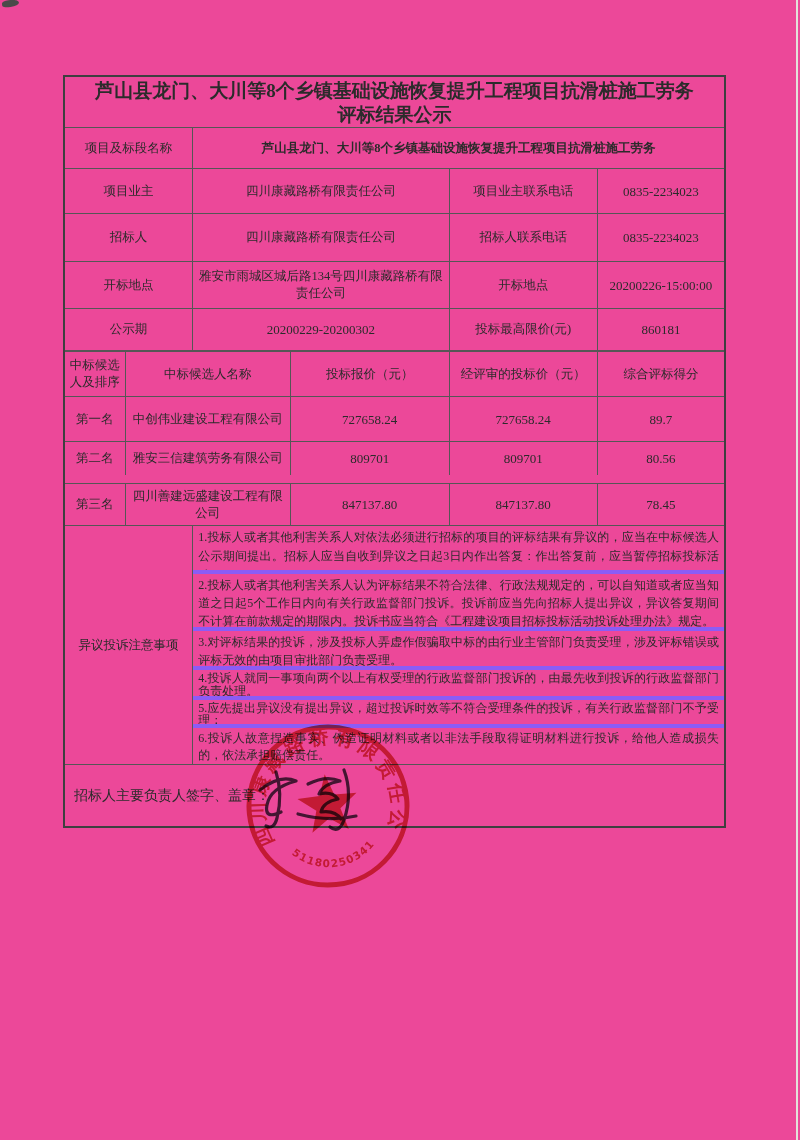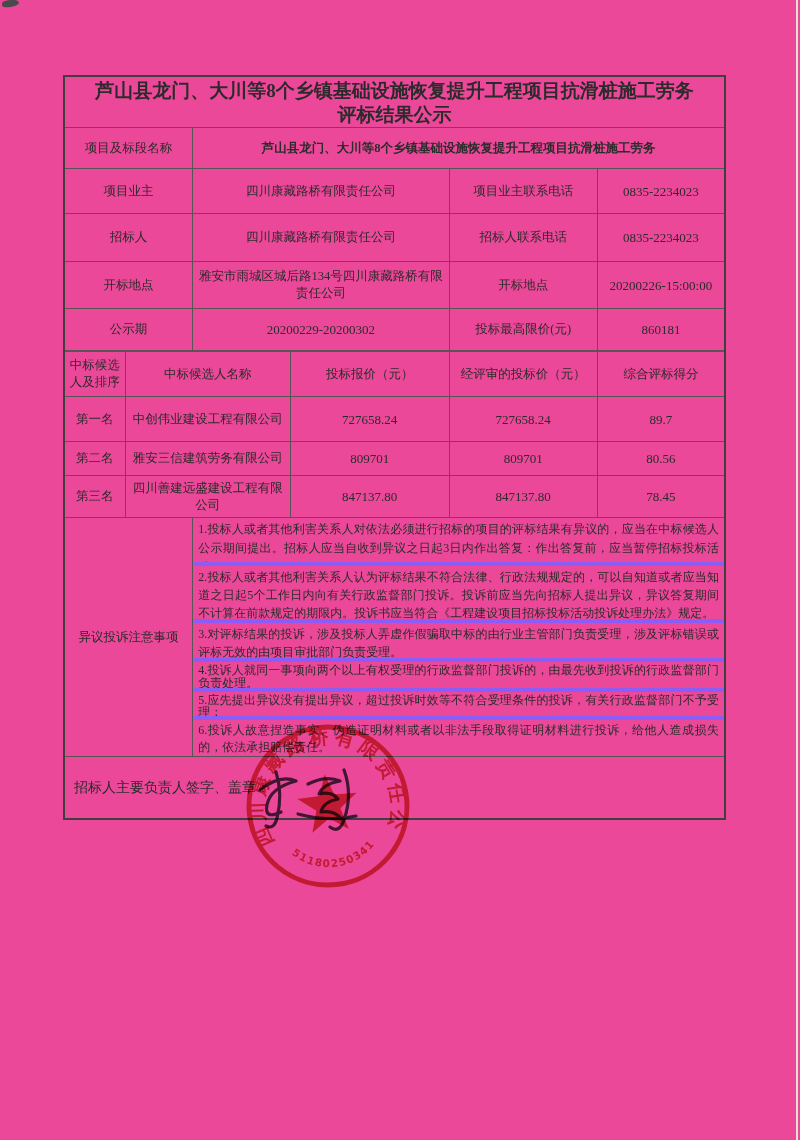--- a/index.html
+++ b/index.html
@@ -46,21 +46,21 @@
 
   
   .cand-header { height:46px; border-top-width:2px !important; }
   .ca { width:60px; }
   .cb { width:166px; }
   .cc { width:160px; }
   .cd { width:149px; }
   .ce { width:128px; }
   .r-cand1 { height:45px; }
   .r-cand2 { height:34px; }
-  .r-cand3 { height:42px; }
+  .r-cand3 { height:42px;margin-top:8px; }
   .num { font-size:13px; }
 
   
   .r-notice { height:239px; }
   .notice-label { width:128px; }
   .notice-items { width:535px; border-left:1px solid #565656; display:flex; flex-direction:column; }
   .notice-item {
     font-size:12px; text-align:justify; padding:2px 5px 0 5px; overflow:hidden;
   }
   .notice-item + .notice-item { border-top:4px solid #8b5cf6; }

